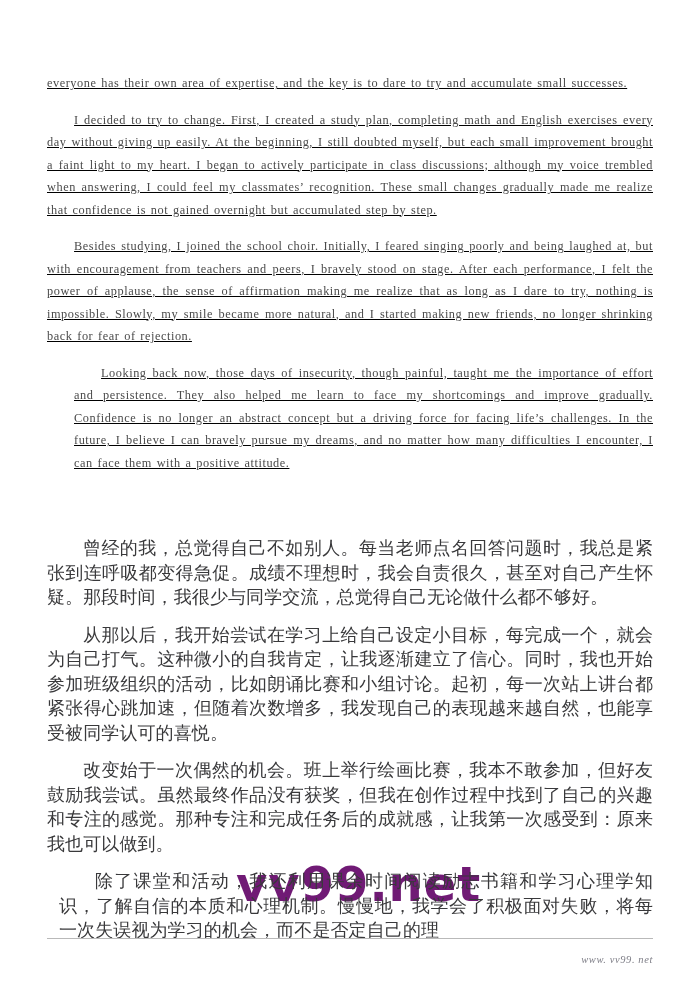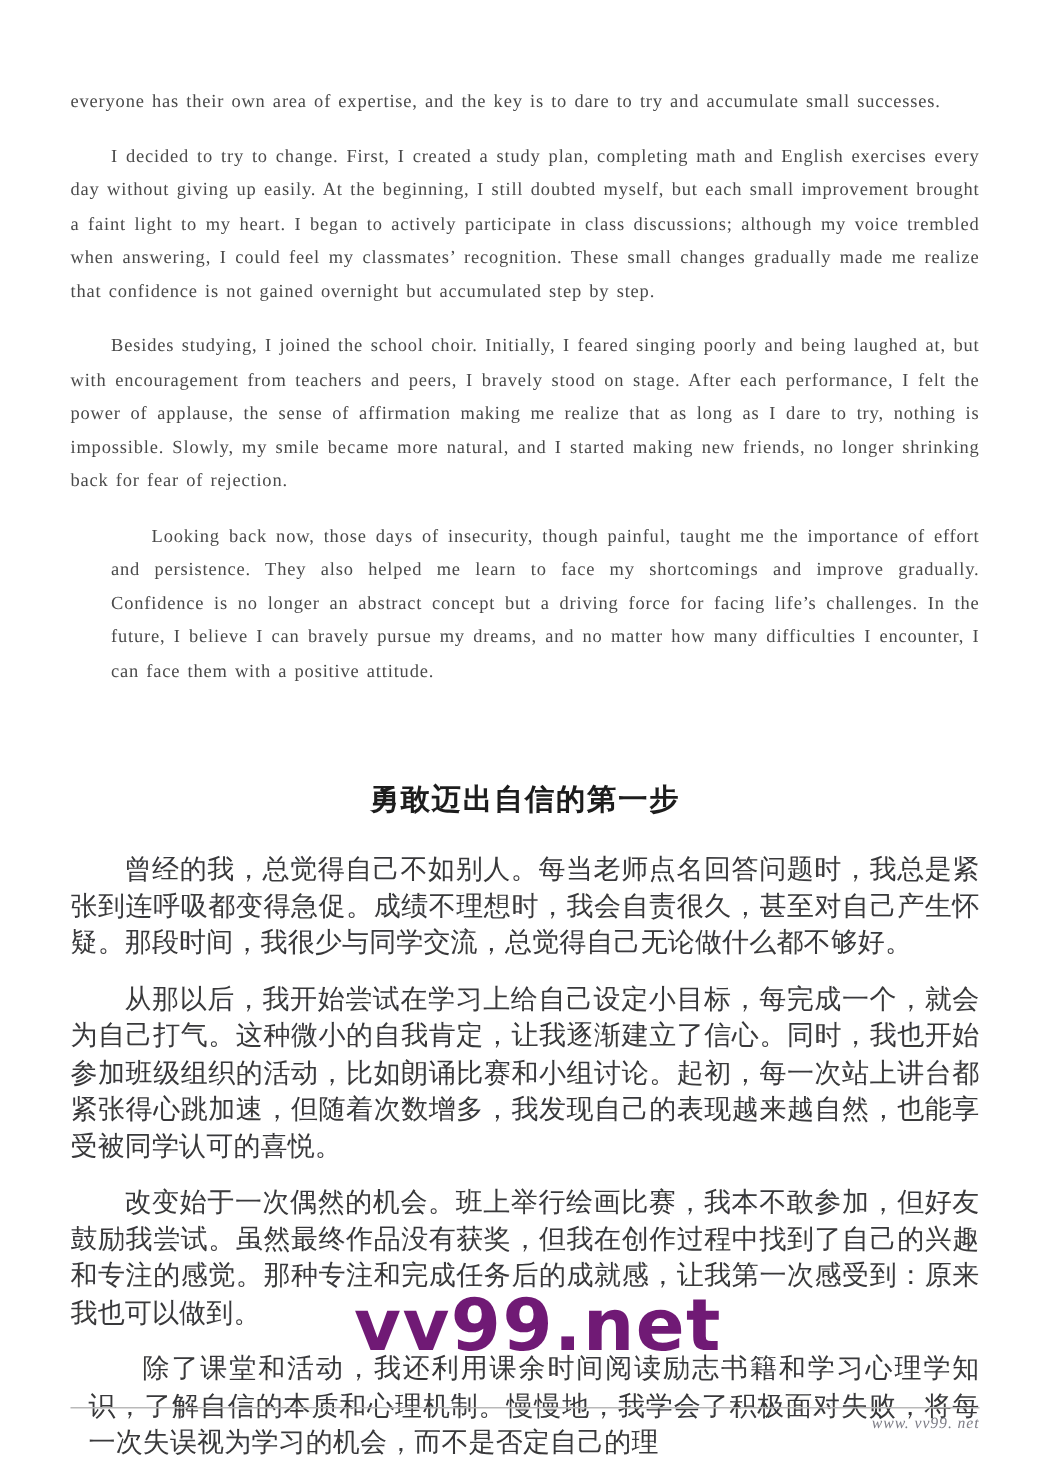--- a/index.html
+++ b/index.html
@@ -45,21 +45,22 @@
   .content {
     position: absolute;
     left: 47px;
     top: 0;
     width: 606px;
     z-index: 2;
   }
 
   
   .en-block {
-    padding-top: 56px;
+    padding-top: 72px;
+    text-decoration: underline;
   }
   p.en {
     margin: 0 0 14px 0;
     font-family: "Liberation Serif", serif;
     font-size: 12.3px;
     line-height: 22.5px;
     color: #4a4a4a;
     text-align: justify;
     text-justify: inter-word;
     letter-spacing: 0.55px;
@@ -111,21 +112,21 @@
     top: 938px;
     width: 606px;
     z-index: 3;
   }
   .footer-rule {
     width: 100%;
     height: 1px;
     background: #b9b9b9;
   }
   .footer-url {
-    margin-top: 5px;
+    margin-top: 15px;
     text-align: right;
     font-family: "Liberation Serif", serif;
     font-style: italic;
     font-size: 10.5px;
     letter-spacing: 0.6px;
     color: #7d7d86;
   }
 </style>
 </head>
 <body>
@@ -137,21 +138,20 @@
   <div class="content">
 
     <section class="en-block">
       <p class="en">everyone has their own area of expertise, and the key is to dare to try and accumulate small successes.</p>
       <p class="en indent">I decided to try to change. First, I created a study plan, completing math and English exercises every day without giving up easily. At the beginning, I still doubted myself, but each small improvement brought a faint light to my heart. I began to actively participate in class discussions; although my voice trembled when answering, I could feel my classmates’ recognition. These small changes gradually made me realize that confidence is not gained overnight but accumulated step by step.</p>
       <p class="en indent">Besides studying, I joined the school choir. Initially, I feared singing poorly and being laughed at, but with encouragement from teachers and peers, I bravely stood on stage. After each performance, I felt the power of applause, the sense of affirmation making me realize that as long as I dare to try, nothing is impossible. Slowly, my smile became more natural, and I started making new friends, no longer shrinking back for fear of rejection.</p>
       <p class="en indent">Looking back now, those days of insecurity, though painful, taught me the importance of effort and persistence. They also helped me learn to face my shortcomings and improve gradually. Confidence is no longer an abstract concept but a driving force for facing life’s challenges. In the future, I believe I can bravely pursue my dreams, and no matter how many difficulties I encounter, I can face them with a positive attitude.</p>
     </section>
 
     <section class="cn-block">
-      <h1 class="cn-title">勇敢迈出自信的第一步</h1>
       <p class="cn">曾经的我，总觉得自己不如别人。每当老师点名回答问题时，我总是紧张到连呼吸都变得急促。成绩不理想时，我会自责很久，甚至对自己产生怀疑。那段时间，我很少与同学交流，总觉得自己无论做什么都不够好。</p>
       <p class="cn">从那以后，我开始尝试在学习上给自己设定小目标，每完成一个，就会为自己打气。这种微小的自我肯定，让我逐渐建立了信心。同时，我也开始参加班级组织的活动，比如朗诵比赛和小组讨论。起初，每一次站上讲台都紧张得心跳加速，但随着次数增多，我发现自己的表现越来越自然，也能享受被同学认可的喜悦。</p>
       <p class="cn">改变始于一次偶然的机会。班上举行绘画比赛，我本不敢参加，但好友鼓励我尝试。虽然最终作品没有获奖，但我在创作过程中找到了自己的兴趣和专注的感觉。那种专注和完成任务后的成就感，让我第一次感受到：原来我也可以做到。</p>
       <p class="cn">除了课堂和活动，我还利用课余时间阅读励志书籍和学习心理学知识，了解自信的本质和心理机制。慢慢地，我学会了积极面对失败，将每一次失误视为学习的机会，而不是否定自己的理</p>
     </section>
 
   </div>
 
   <div class="footer">
     <div class="footer-rule"></div>

